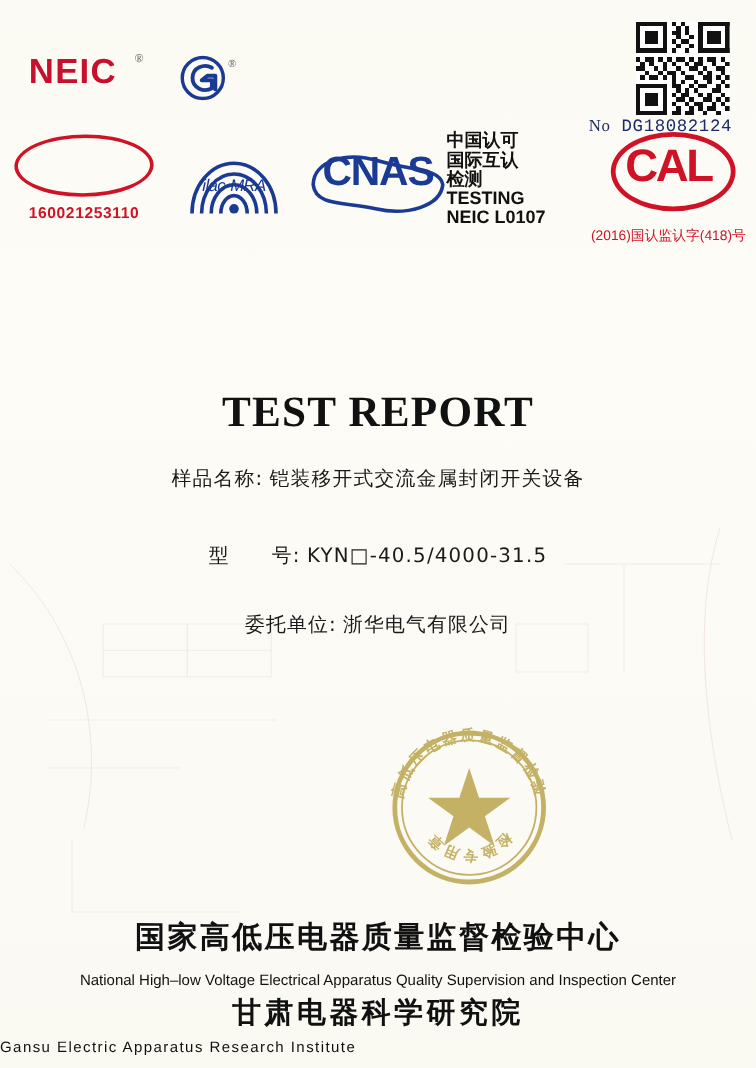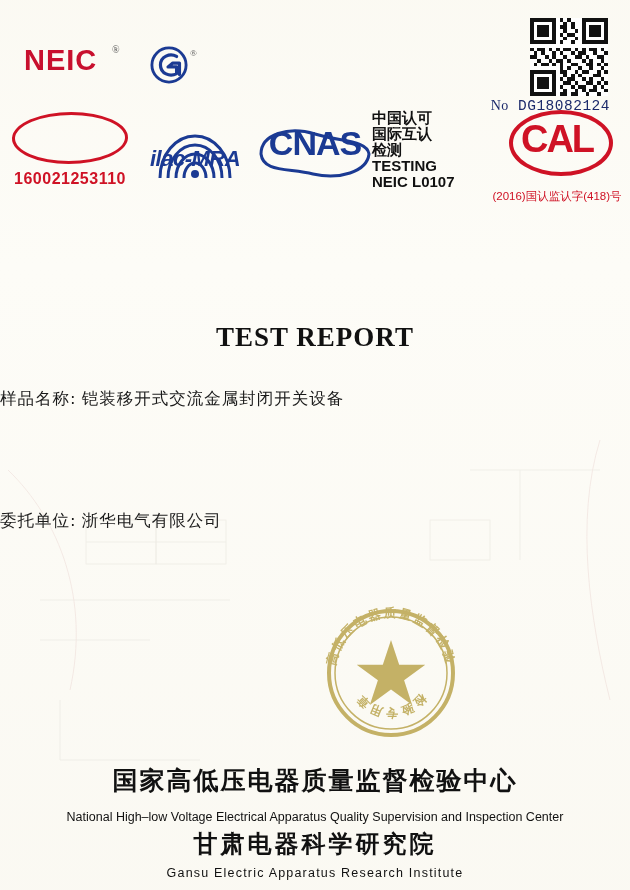--- a/index.html
+++ b/index.html
@@ -128,40 +128,40 @@
     left: 2px; top: 2px;
     width: 110px; height: 46px;
     border: 3.5px solid #cf1225;
     border-radius: 50%/50%;
     transform: skewX(-3deg);
   }
   .cma-num {
     margin-top: 6px;
     font-family: "Liberation Sans", sans-serif;
     font-weight: bold;
-    font-size: 16px;
+    font-size: 13px;
     color: #cf1225;
     letter-spacing: 0.5px;
   }
   .ilac {
     position: absolute;
     left: 140px;
     top: 0px;
     width: 110px;
     height: 100px;
   }
   .ilac-text {
     position: absolute;
     left: 0; top: 42px;
     width: 110px;
     text-align: center;
     font-family: "Liberation Sans", sans-serif;
-    font-weight: bold;
+    font-weight: normal;
     font-style: italic;
-    font-size: 22px;
+    font-size: 14px;
     color: #1b3a93;
     letter-spacing: -0.5px;
   }
   .cnas {
     position: absolute;
     left: 255px;
     top: 20px;
     width: 120px;
     text-align: center;
   }
@@ -243,30 +243,30 @@
     color: #111;
   }
   .title-en {
     position: absolute;
     top: 322px;
     left: 0;
     width: 630px;
     text-align: center;
     font-family: "Liberation Serif", serif;
     font-weight: bold;
-    font-size: 27px;
+    font-size: 36px;
     letter-spacing: 1px;
     color: #111;
   }
   
   .field {
     position: absolute;
     left: 0;
     width: 630px;
-    text-align: left;
+    text-align: center;
     font-family: "DejaVu Sans", sans-serif;
     font-size: 16.5px;
     color: #1a1a1a;
     white-space: nowrap;
   }
   .field .label {
     letter-spacing: 1px;
   }
   .field .value {
     letter-spacing: 1px;
@@ -321,21 +321,20 @@
     font-weight: bold;
     font-size: 24px;
     letter-spacing: 3px;
     color: #111;
   }
   .inst-en {
     position: absolute;
     top: 866px;
     left: 0;
     width: 630px;
-    text-align: center;
     font-family: "Liberation Sans", sans-serif;
     font-size: 12.5px;
     letter-spacing: 1.2px;
     color: #111;
   }
 </style>
 </head>
 <body>
 
 <div class="page">
@@ -540,20 +539,24 @@
     </div>
   </div>
 
   <div class="title-en">TEST REPORT</div>
 
   <div class="field field-sample">
     <span class="label">样品名称:</span>
     <span class="value">铠装移开式交流金属封闭开关设备</span>
   </div>
 
+  <div class="field field-model">
+    <span class="label model-spacer">型　　号:</span>
+    <span class="value mono-val">KYN□-40.5/4000-31.5</span>
+  </div>
 
   <div class="field field-client">
     <span class="label">委托单位:</span>
     <span class="value">浙华电气有限公司</span>
   </div>
 
   <svg class="seal" viewBox="0 0 150 150">
     <defs>
       <path id="sealArc" d="M 75 75 m -56 0 a 56 56 0 1 1 112 0" fill="none"></path>
       <path id="sealArcIn" d="M 75 75 m 36 0 a 36 36 0 0 1 -72 0" fill="none"></path>

